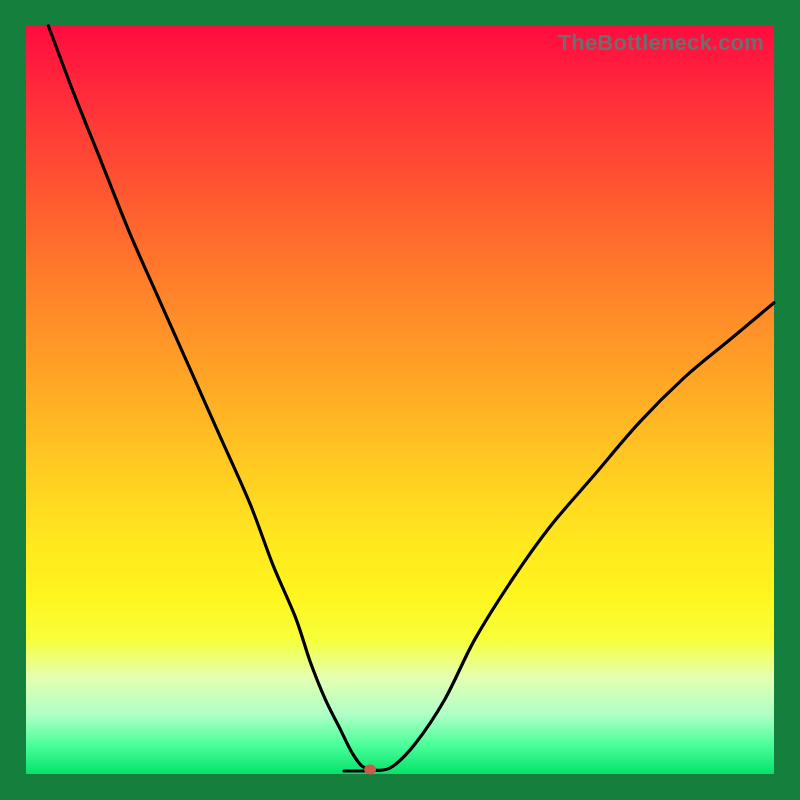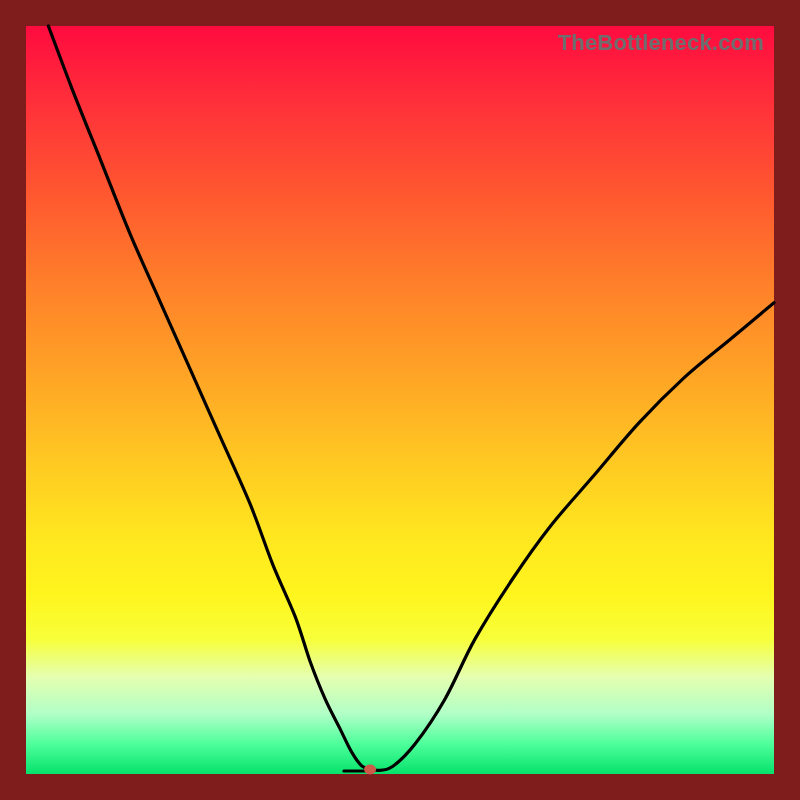--- a/index.html
+++ b/index.html
@@ -1,21 +1,21 @@
 <!DOCTYPE html>
 <html><head>
 <meta charset="utf-8">
 <style>
   * { margin: 0; padding: 0; box-sizing: border-box; }
   html, body { width: 800px; height: 800px; overflow: hidden; background: #000; }
   .frame {
     position: relative;
     width: 800px;
     height: 800px;
-    background: #7f1d1d;
+    background: #15803d;
   }
   .plot-area {
     position: absolute;
     left: 26px;
     top: 26px;
     width: 748px;
     height: 748px;
     background: linear-gradient(to bottom,
       #ff0b3f 0%,
       #ff2f3a 10%,

